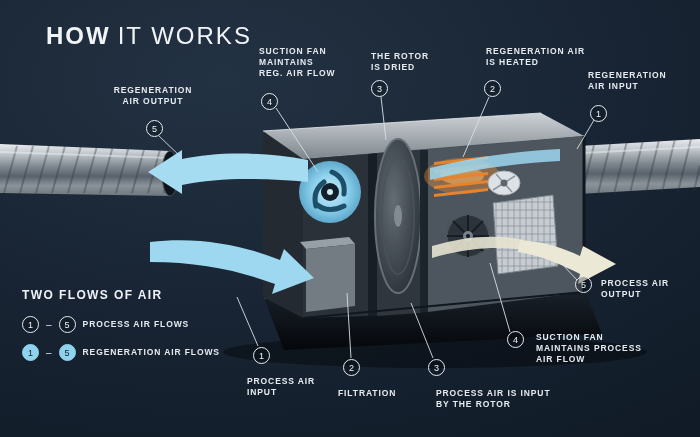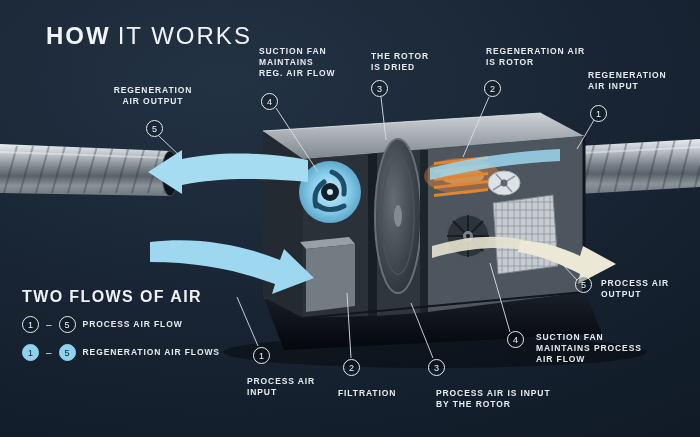--- a/index.html
+++ b/index.html
@@ -16,21 +16,21 @@
     position:absolute;font-size:8.5px;line-height:11px;letter-spacing:.9px;
     color:#e6ebf0;font-weight:700;white-space:pre-line;
   }
   .badge{
     position:absolute;width:17px;height:17px;border-radius:50%;
     border:1px solid #e8edf2;box-sizing:border-box;
     display:flex;align-items:center;justify-content:center;
     font-size:9px;font-weight:500;color:#f0f4f7;background:rgba(8,15,22,.3);
   }
   .badge.blue{background:#8fd2ee;border-color:#8fd2ee;color:#11202c;}
-  .legend-head{position:absolute;left:22px;top:288px;font-size:16px;letter-spacing:1.4px;font-weight:600;color:#eef2f6;}
+  .legend-head{position:absolute;left:22px;top:288px;font-size:12px;letter-spacing:1.4px;font-weight:600;color:#eef2f6;}
   .legend-row{position:absolute;left:22px;height:17px;display:flex;align-items:center;gap:7px;}
   .legend-row .badge{position:static;flex:0 0 auto;}
   .legend-row .lbl{position:static;}
   .legend-row .dash{font-size:10px;color:#dfe5ea;}
 </style>
 </head>
 <body>
 
 <div class="stage">
 
@@ -192,21 +192,21 @@
   <div class="lbl" style="left:259px;top:46px">SUCTION FAN
 MAINTAINS
 REG. AIR FLOW</div>
   <div class="badge" style="left:261px;top:93px">4</div>
 
   <div class="lbl" style="left:371px;top:51px">THE ROTOR
 IS DRIED</div>
   <div class="badge" style="left:371px;top:80px">3</div>
 
   <div class="lbl" style="left:486px;top:46px">REGENERATION AIR
-IS ROTOR</div>
+IS HEATED</div>
   <div class="badge" style="left:484px;top:80px">2</div>
 
   <div class="lbl" style="left:588px;top:70px">REGENERATION
 AIR INPUT</div>
   <div class="badge" style="left:590px;top:105px">1</div>
 
   <div class="badge" style="left:253px;top:347px">1</div>
   <div class="lbl" style="left:247px;top:376px">PROCESS AIR
 INPUT</div>
 
@@ -225,21 +225,21 @@
   <div class="badge" style="left:575px;top:276px">5</div>
   <div class="lbl" style="left:601px;top:278px">PROCESS AIR
 OUTPUT</div>
 
   <div class="legend-head">TWO FLOWS OF AIR</div>
 
   <div class="legend-row" style="top:316px">
     <span class="badge">1</span>
     <span class="dash">–</span>
     <span class="badge">5</span>
-    <span class="lbl">PROCESS AIR FLOW</span>
+    <span class="lbl">PROCESS AIR FLOWS</span>
   </div>
 
   <div class="legend-row" style="top:344px">
     <span class="badge blue">1</span>
     <span class="dash">–</span>
     <span class="badge blue">5</span>
     <span class="lbl">REGENERATION AIR FLOWS</span>
   </div>
 
 </div>

